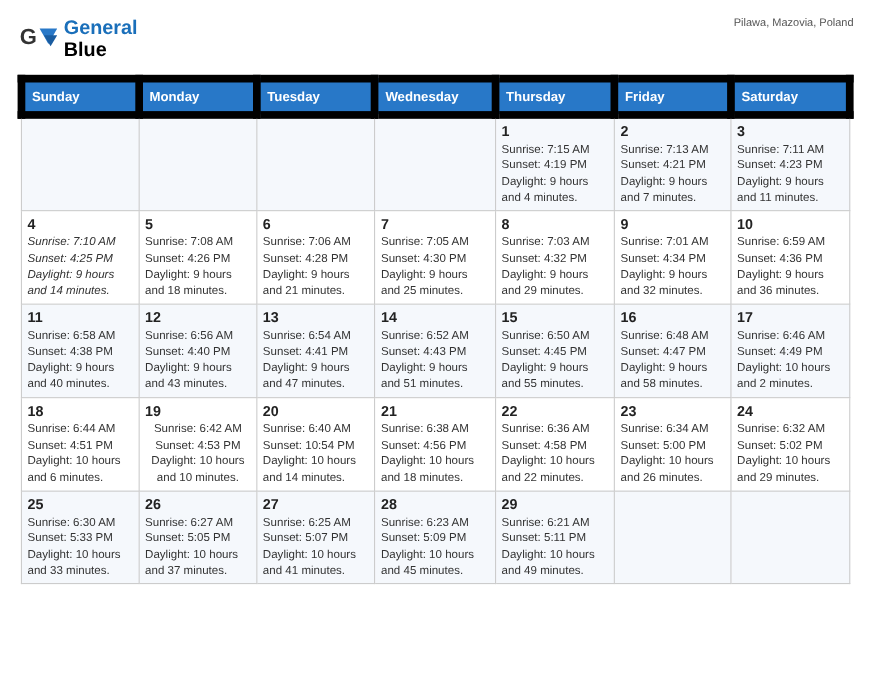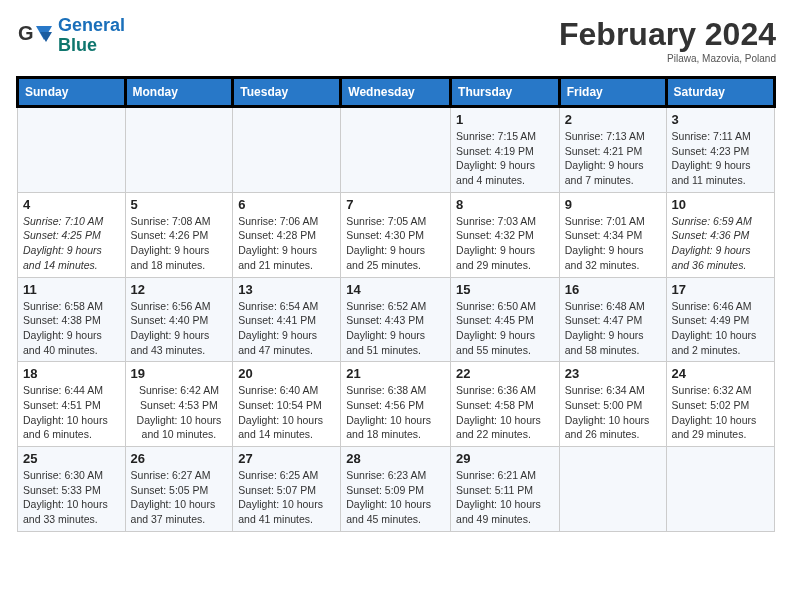--- a/index.html
+++ b/index.html
@@ -52,21 +52,21 @@
       border-collapse: collapse;
       font-size: 11px;
     }
     thead tr th {
       background-color: #2878c8;
       color: #fff;
       text-align: left;
       padding: 6px 6px;
       font-size: 12px;
       font-weight: bold;
-      border: 3px solid #000000;
+      border: 7px solid #000000;
     }
     tbody tr td {
       border: 1px solid #ccc;
       vertical-align: top;
       padding: 4px 5px;
       width: 113px;
       min-height: 80px;
       background: #fff;
     }
     tbody tr:nth-child(odd) td {
@@ -96,25 +96,24 @@
 
 <div class="header-area">
   <div class="logo">
     <svg class="logo-icon" viewBox="0 0 36 36">
       <text x="2" y="22" font-size="20" font-weight="bold" fill="#333">G</text>
       <polygon points="20,8 36,8 28,22" fill="#2878c8"></polygon>
       <polygon points="24,14 36,14 30,24" fill="#1a5ca0"></polygon>
     </svg>
     <div class="logo-text">
       <span>General</span><br>
-      <span style="color:#0f766e;">Blue</span>
+      <span style="color:#000000;">Blue</span>
     </div>
   </div>
   <div class="title-block">
-    <h1>February 2024</h1>
     <h2>Pilawa, Mazovia, Poland</h2>
   </div>
 </div>
 
 <table>
   <thead>
     <tr>
     <th>Sunday</th>
         <th>Monday</th>
         <th>Tuesday</th>
@@ -190,21 +189,21 @@
         </td>
         <td>
           <span class="day-num">9</span>
           <div class="day-info" style="white-space: pre-line;">Sunrise: 7:01 AM
 Sunset: 4:34 PM
 Daylight: 9 hours
 and 32 minutes.</div>
         </td>
         <td>
           <span class="day-num">10</span>
-          <div class="day-info" style="white-space: pre-line; font-style: italic;">Sunrise: 6:59 AM
+          <div class="day-info" style="white-space: pre-line;">Sunrise: 6:59 AM
 Sunset: 4:36 PM
 Daylight: 9 hours
 and 36 minutes.</div>
         </td>
       </tr>
       <tr>
         <td>
           <span class="day-num">11</span>
           <div class="day-info" style="white-space: pre-line;">Sunrise: 6:58 AM
 Sunset: 4:38 PM

